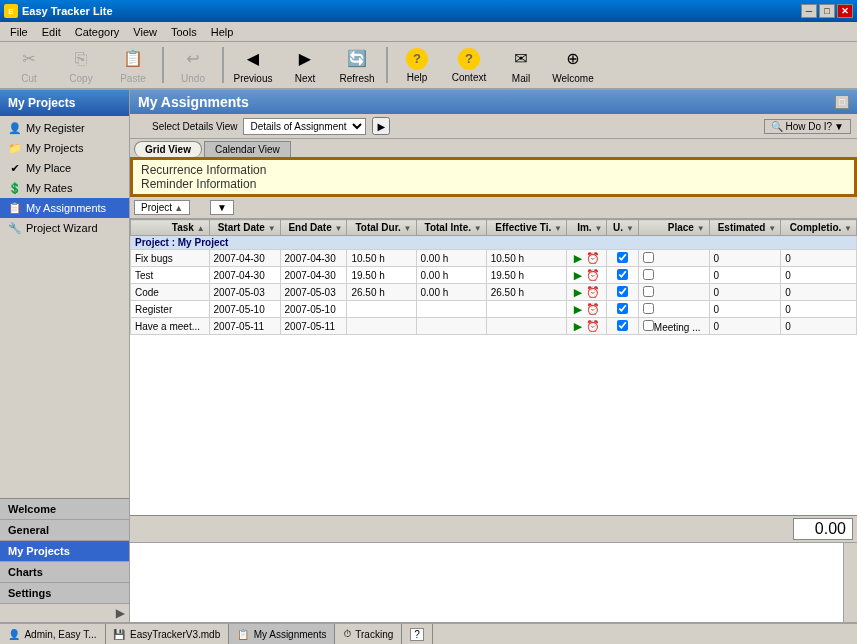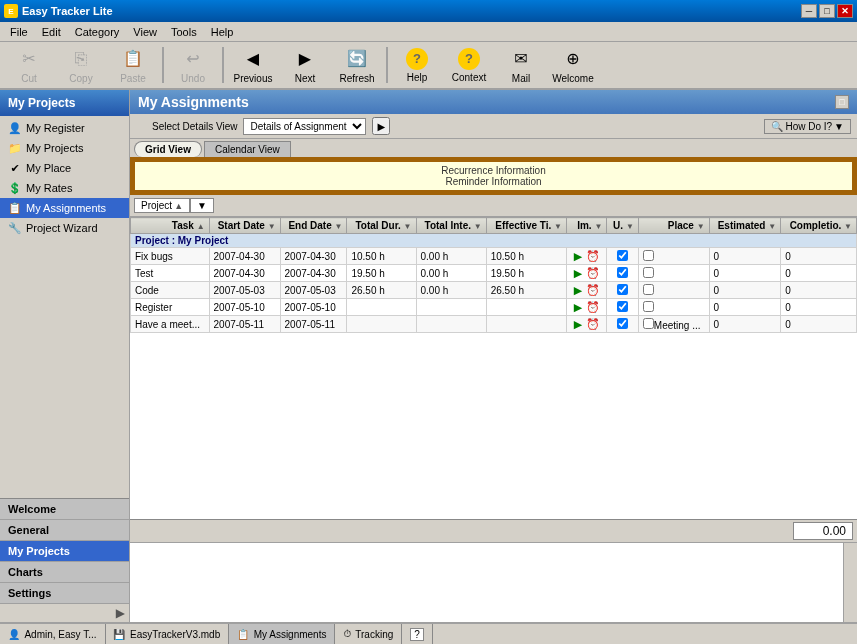--- a/index.html
+++ b/index.html
@@ -184,34 +184,33 @@
     }
     .tab.active {
       background: #f0f0e8;
       font-weight: bold;
       border-radius: 8px;
     }
 
     
     .info-banner {
       background: #ffffdd;
-      border: 5px solid #a16207;
+      border: 3px solid #a16207;
       padding: 3px 8px;
-      font-size: 10px;
+      font-size: 12px;
       color: #333;
-      text-align: center;
     }
 
     
     .group-toolbar {
       background: #d4d0c8;
       padding: 3px 4px;
       display: flex;
       align-items: flex-start;
-      gap: 0;
+      gap: 20px;
       border-bottom: 1px solid #a0a0a0;
     }
     .group-btn {
       background: white;
       border: 1px solid #888;
       padding: 1px 6px;
       font-size: 10px;
       cursor: pointer;
       display: flex; align-items: center; gap: 2px;
     }
@@ -264,21 +263,21 @@
       border-top: 1px solid #888;
       padding: 2px 4px;
       display: flex;
       justify-content: flex-end;
       align-items: center;
     }
     .total-box {
       background: white;
       border: 1px solid #888;
       padding: 1px 6px;
-      font-size: 12px;
+      font-size: 16px;
       min-width: 60px;
       text-align: right;
     }
 
     
     .notes-area {
       height: 80px;
       background: white;
       border-top: 1px solid #a0a0a0;
       position: relative;

